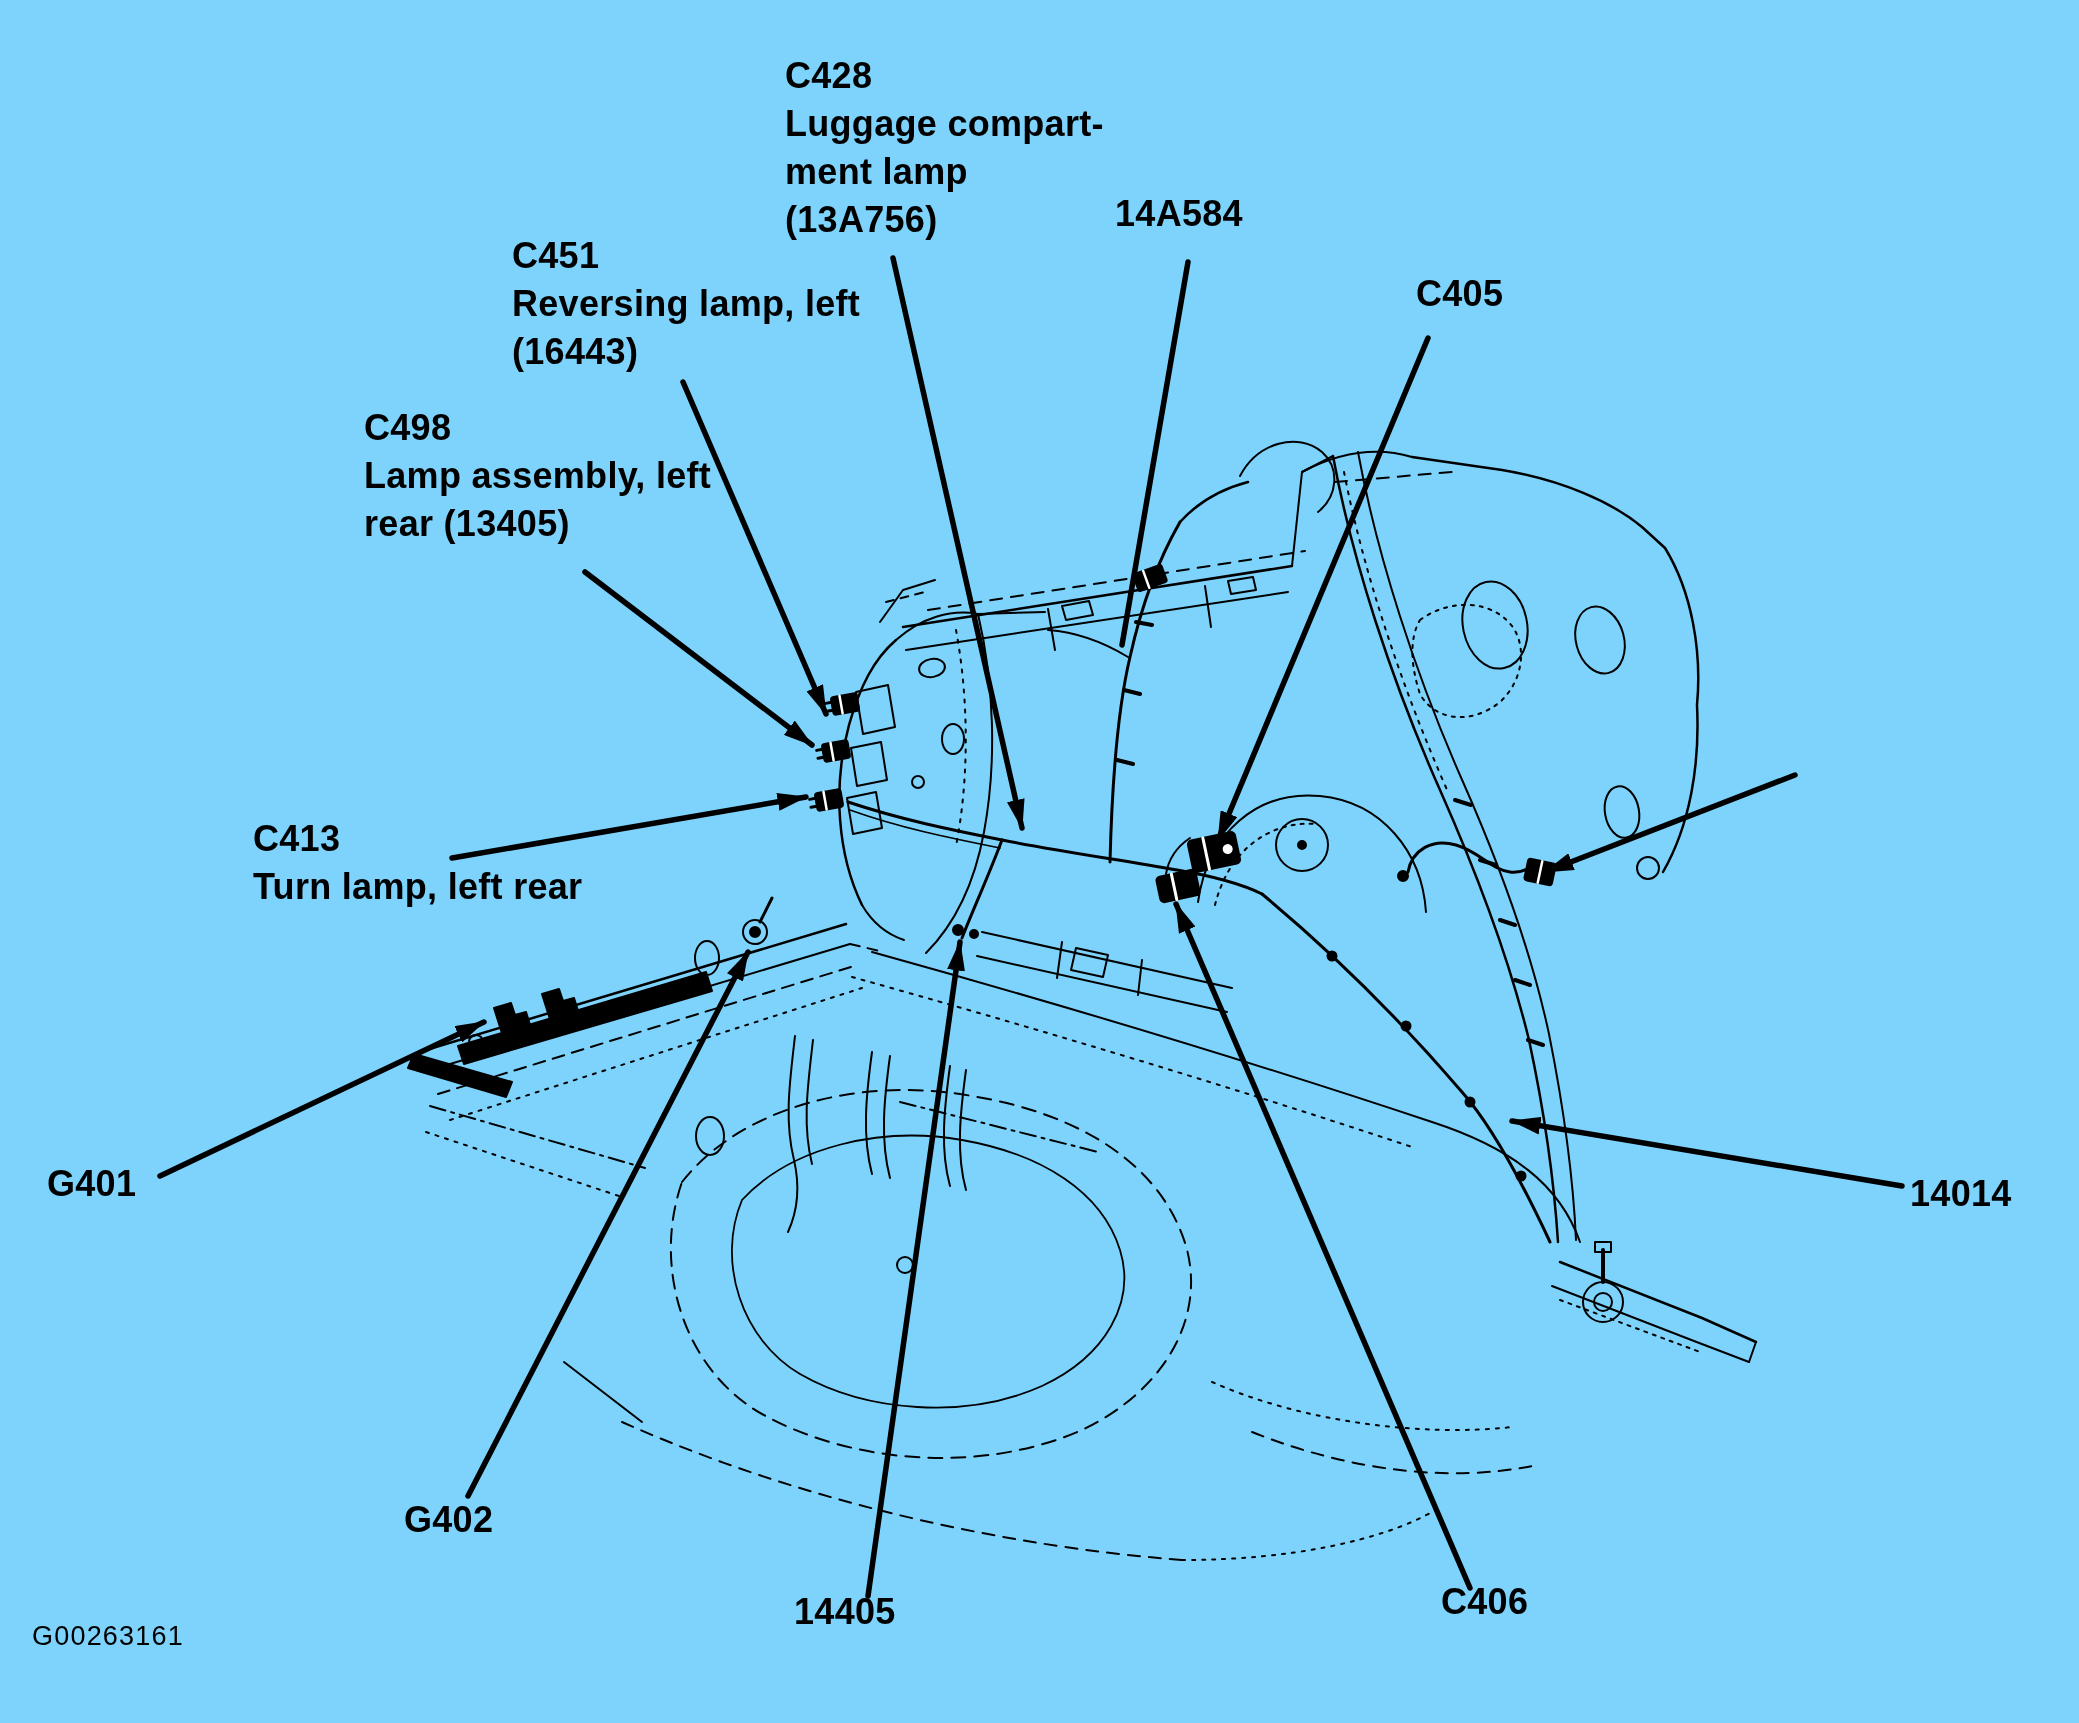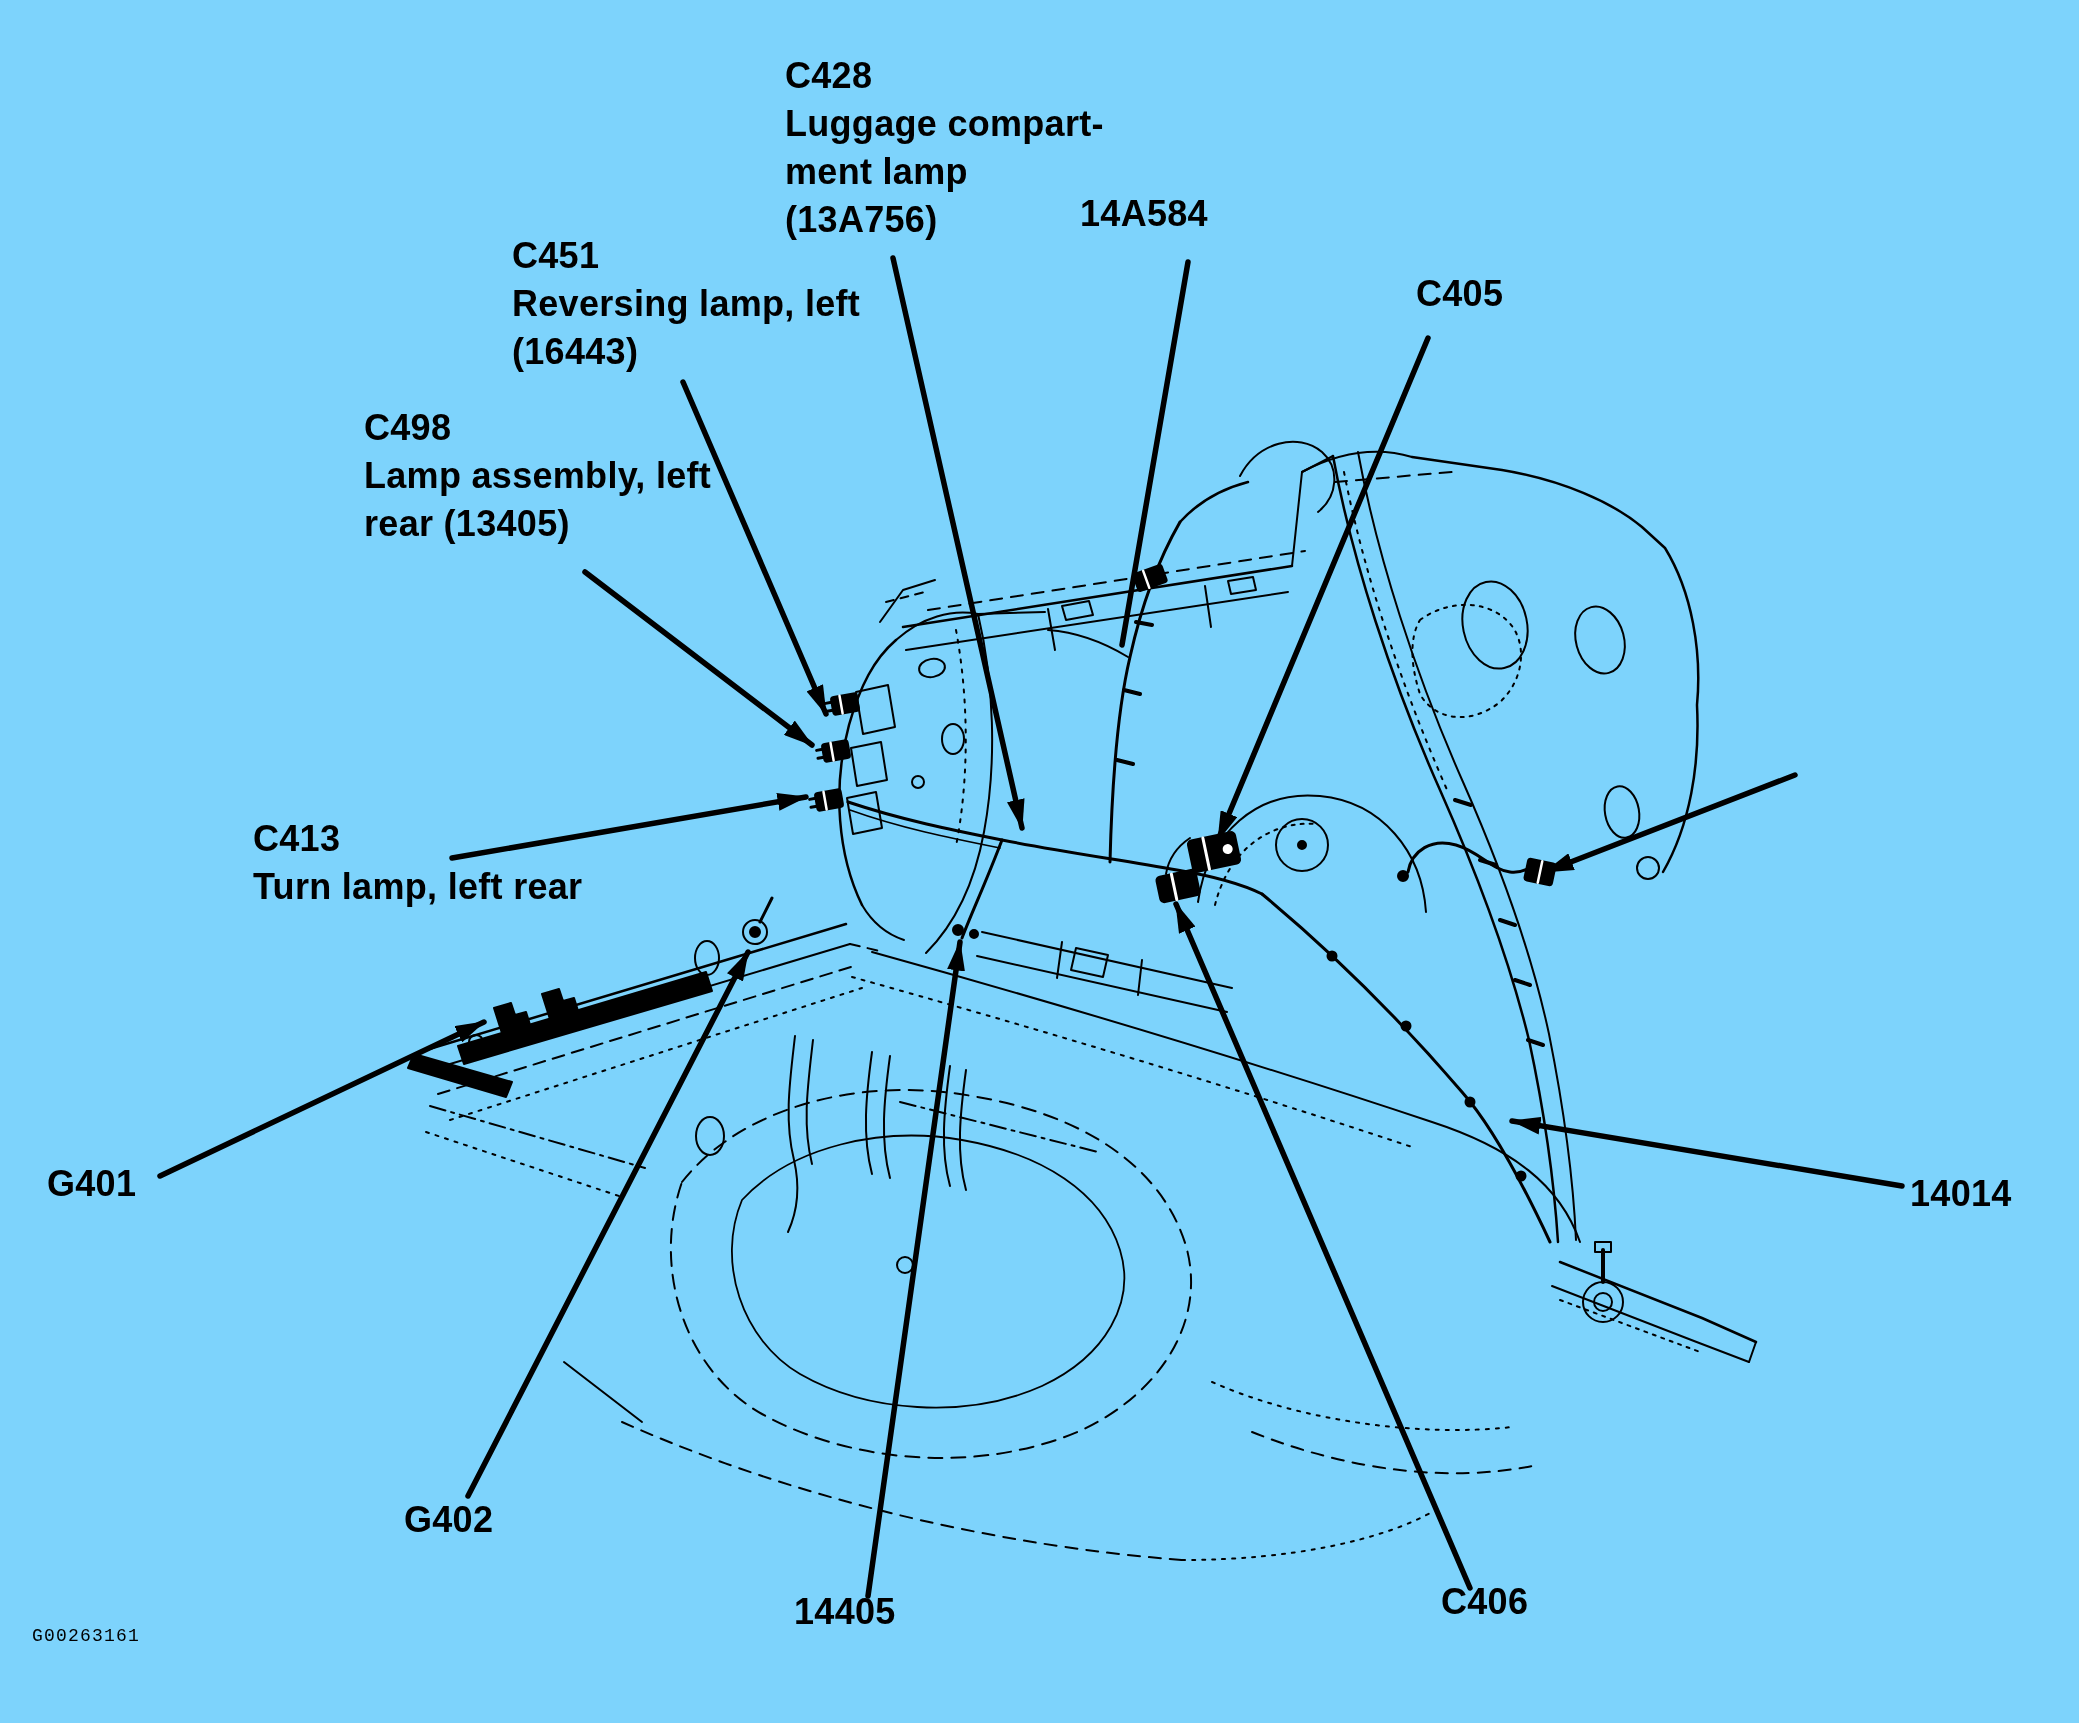--- a/index.html
+++ b/index.html
@@ -15,23 +15,22 @@
     position:absolute;
     white-space:pre-line;
     color:#000;
     font-weight:bold;
     font-size:36px;
     line-height:48px;
     letter-spacing:.3px;
   }
   .callout.code{
     font-weight:400;
-    font-size:18px;
+    font-size:27px;
     letter-spacing:1.2px;
-    font-family:Liberation Mono, monospace;
   }
 </style>
 </head>
 <body>
 
 <div class="stage">
 
   <svg width="2079" height="1723" viewBox="0 0 2079 1723">
     <defs>
       <marker id="arrow" viewBox="0 0 20 12" refX="19" refY="6" markerWidth="30" markerHeight="18" orient="auto" markerUnits="userSpaceOnUse">
@@ -246,21 +245,21 @@
 ment lamp
 (13A756)</div>
   <div class="callout" style="left:512px;top:232px">C451
 Reversing lamp, left
 (16443)</div>
   <div class="callout" style="left:364px;top:404px">C498
 Lamp assembly, left
 rear (13405)</div>
   <div class="callout" style="left:253px;top:815px">C413
 Turn lamp, left rear</div>
-  <div class="callout" style="left:1080px;top:190px">14A584</div>
+  <div class="callout" style="left:1115px;top:190px">14A584</div>
   <div class="callout" style="left:1416px;top:270px">C405</div>
   <div class="callout" style="left:47px;top:1160px">G401</div>
   <div class="callout" style="left:1910px;top:1170px">14014</div>
   <div class="callout" style="left:404px;top:1496px">G402</div>
   <div class="callout" style="left:794px;top:1588px">14405</div>
   <div class="callout" style="left:1441px;top:1578px">C406</div>
   <div class="callout code" style="left:32px;top:1612px">G00263161</div>
 
 </div>
 

